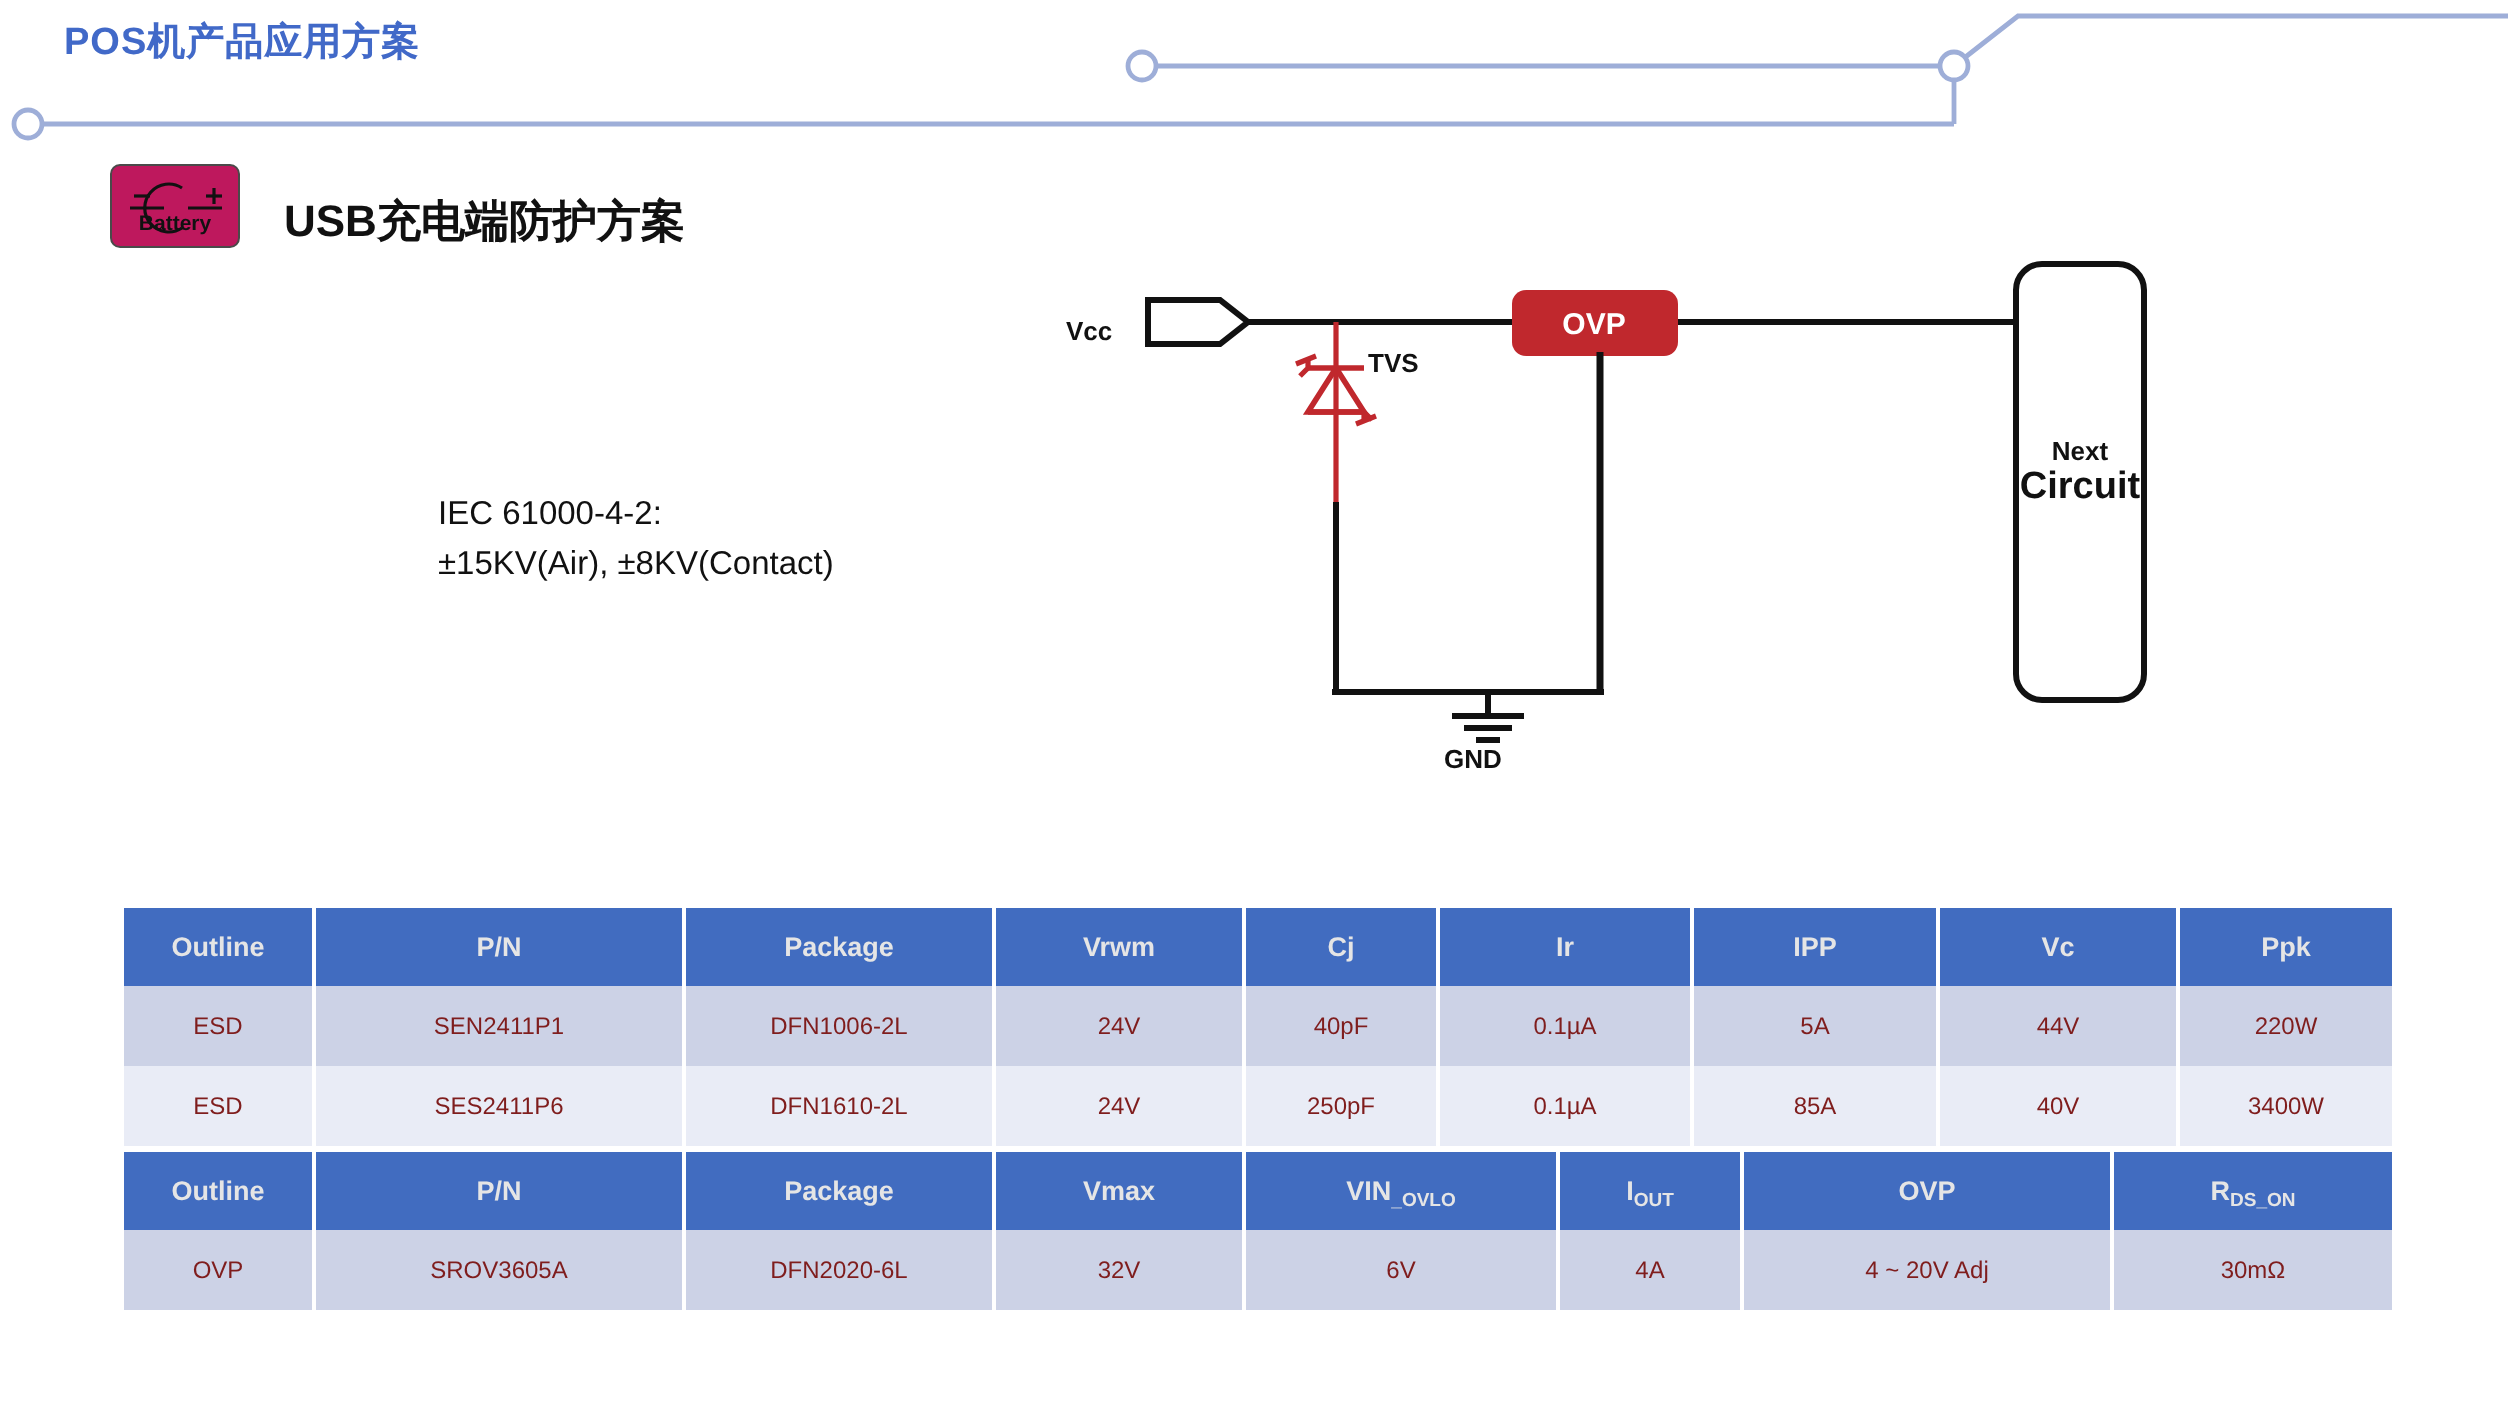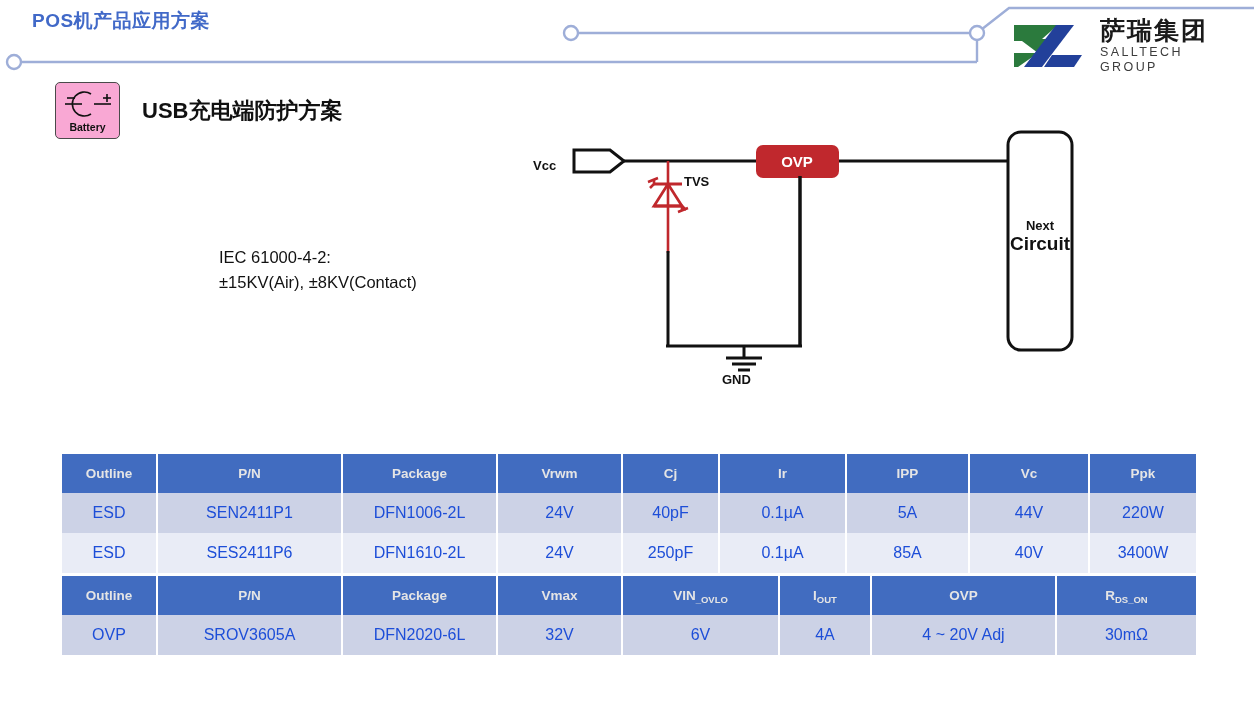--- a/index.html
+++ b/index.html
@@ -22,22 +22,22 @@
 
   .logo-wrap { position:absolute; left:1012px; top:20px; width:232px; height:52px;
                display:flex; align-items:center; gap:10px; }
   .logo-mark { width: 78px; height: 46px; flex:none; }
   .logo-text { display:flex; flex-direction:column; justify-content:center; }
   .logo-cn { font-size: 25px; font-weight: bold; color:#1a1a1a; letter-spacing: 2px; line-height:1.05; }
   .logo-en { font-size: 12.5px; color:#3c3c3c; letter-spacing: 2.4px; line-height:1.2; margin-top:1px;}
 
   
   .battery-box {
-    position:absolute; left:55px; top:82px; width:65px; height:57px;
-    border:1.3px solid #4a4a4a; border-radius:5px; background:#f9a8d4;
+    position:absolute; left:55px; top:82px; width:65px; height:42px;
+    border:1.3px solid #4a4a4a; border-radius:5px; background:#be185d;
   }
   .battery-sym { position:absolute; left:5px; top:6px; }
   .battery-label {
     position:absolute; bottom:5px; left:0; width:100%;
     text-align:center; font-size:10.5px; font-weight:bold; color:#111;
   }
   .subtitle {
     position:absolute; left:142px; top:96px;
     font-size: 22px; font-weight: bold; color:#111;
     font-family:"Liberation Serif","DejaVu Serif",serif;
@@ -55,21 +55,21 @@
   .lbl { position:absolute; font-weight:bold; color:#111; }
 
   
   .tbl { position:absolute; border-collapse:collapse; table-layout:fixed; }
   .tbl th {
     background:#416cc0; color:#e5e5e5; font-size:13.5px; font-weight:bold;
     height:38px; border-right:2px solid #fff; border-left:2px solid #fff;
     text-align:center; padding:12px;
   }
   .tbl td {
-    font-size:16px; color:#1d4ed8; height:40px; text-align:center;
+    font-size:12px; color:#7f1d1d; height:40px; text-align:center;
     border-right:2px solid #fff; border-left:2px solid #fff; padding:0;
   }
   .tbl tr.r1 td { background:#ccd2e6; }
   .tbl tr.r2 td { background:#e9ecf6; }
   .tbl th:first-child, .tbl td:first-child { border-left:none; }
   .tbl th:last-child, .tbl td:last-child { border-right:none; }
   .tbl th sub { font-size:9.5px; font-weight:bold; vertical-align: baseline; position:relative; top:3px; }
   #table-esd { left:62px; top:454px; width:1134px; }
   #table-ovp { left:62px; top:576px; width:1134px; }
 </style>
@@ -82,31 +82,20 @@
     <path d="M571,33 H977 L1009,8 H1254" fill="none" stroke="#9eaed8" stroke-width="2.4"></path>
     <path d="M14,62 H977" fill="none" stroke="#9eaed8" stroke-width="2.4"></path>
     <path d="M977,62 V33" fill="none" stroke="#9eaed8" stroke-width="2.4"></path>
     <circle cx="571" cy="33" r="7" fill="#ffffff" stroke="#9eaed8" stroke-width="2.4"></circle>
     <circle cx="977" cy="33" r="7" fill="#ffffff" stroke="#9eaed8" stroke-width="2.4"></circle>
     <circle cx="14" cy="62" r="7" fill="#ffffff" stroke="#9eaed8" stroke-width="2.4"></circle>
   </svg>
 
   <div class="title">POS机产品应用方案</div>
 
-  <div class="logo-wrap">
-    <svg class="logo-mark" viewBox="0 0 78 46">
-      <path d="M2,2 H46 L30,16 L46,16 L6,44 L2,44 L2,30 L26,30 L10,18 L2,18 Z" fill="#2b7a3d"></path>
-      <path d="M44,2 H62 L30,44 L12,44 Z" fill="#22409a"></path>
-      <path d="M40,32 H70 L62,44 H32 Z" fill="#22409a"></path>
-    </svg>
-    <div class="logo-text">
-      <div class="logo-cn">萨瑞集团</div>
-      <div class="logo-en">SALLTECH GROUP</div>
-    </div>
-  </div>
 
   <div class="battery-box">
     <svg class="battery-sym" width="55" height="32" viewBox="0 0 55 32">
       <line x1="4" y1="15" x2="21" y2="15" stroke="#111" stroke-width="1.6"></line>
       <line x1="33" y1="15" x2="50" y2="15" stroke="#111" stroke-width="1.6"></line>
       <path d="M30,5 A12,12 0 1,0 30,25" fill="none" stroke="#111" stroke-width="1.6"></path>
       <line x1="6" y1="9" x2="14" y2="9" stroke="#111" stroke-width="1.6"></line>
       <line x1="42" y1="9" x2="50" y2="9" stroke="#111" stroke-width="1.6"></line>
       <line x1="46" y1="5" x2="46" y2="13" stroke="#111" stroke-width="1.6"></line>
     </svg>

